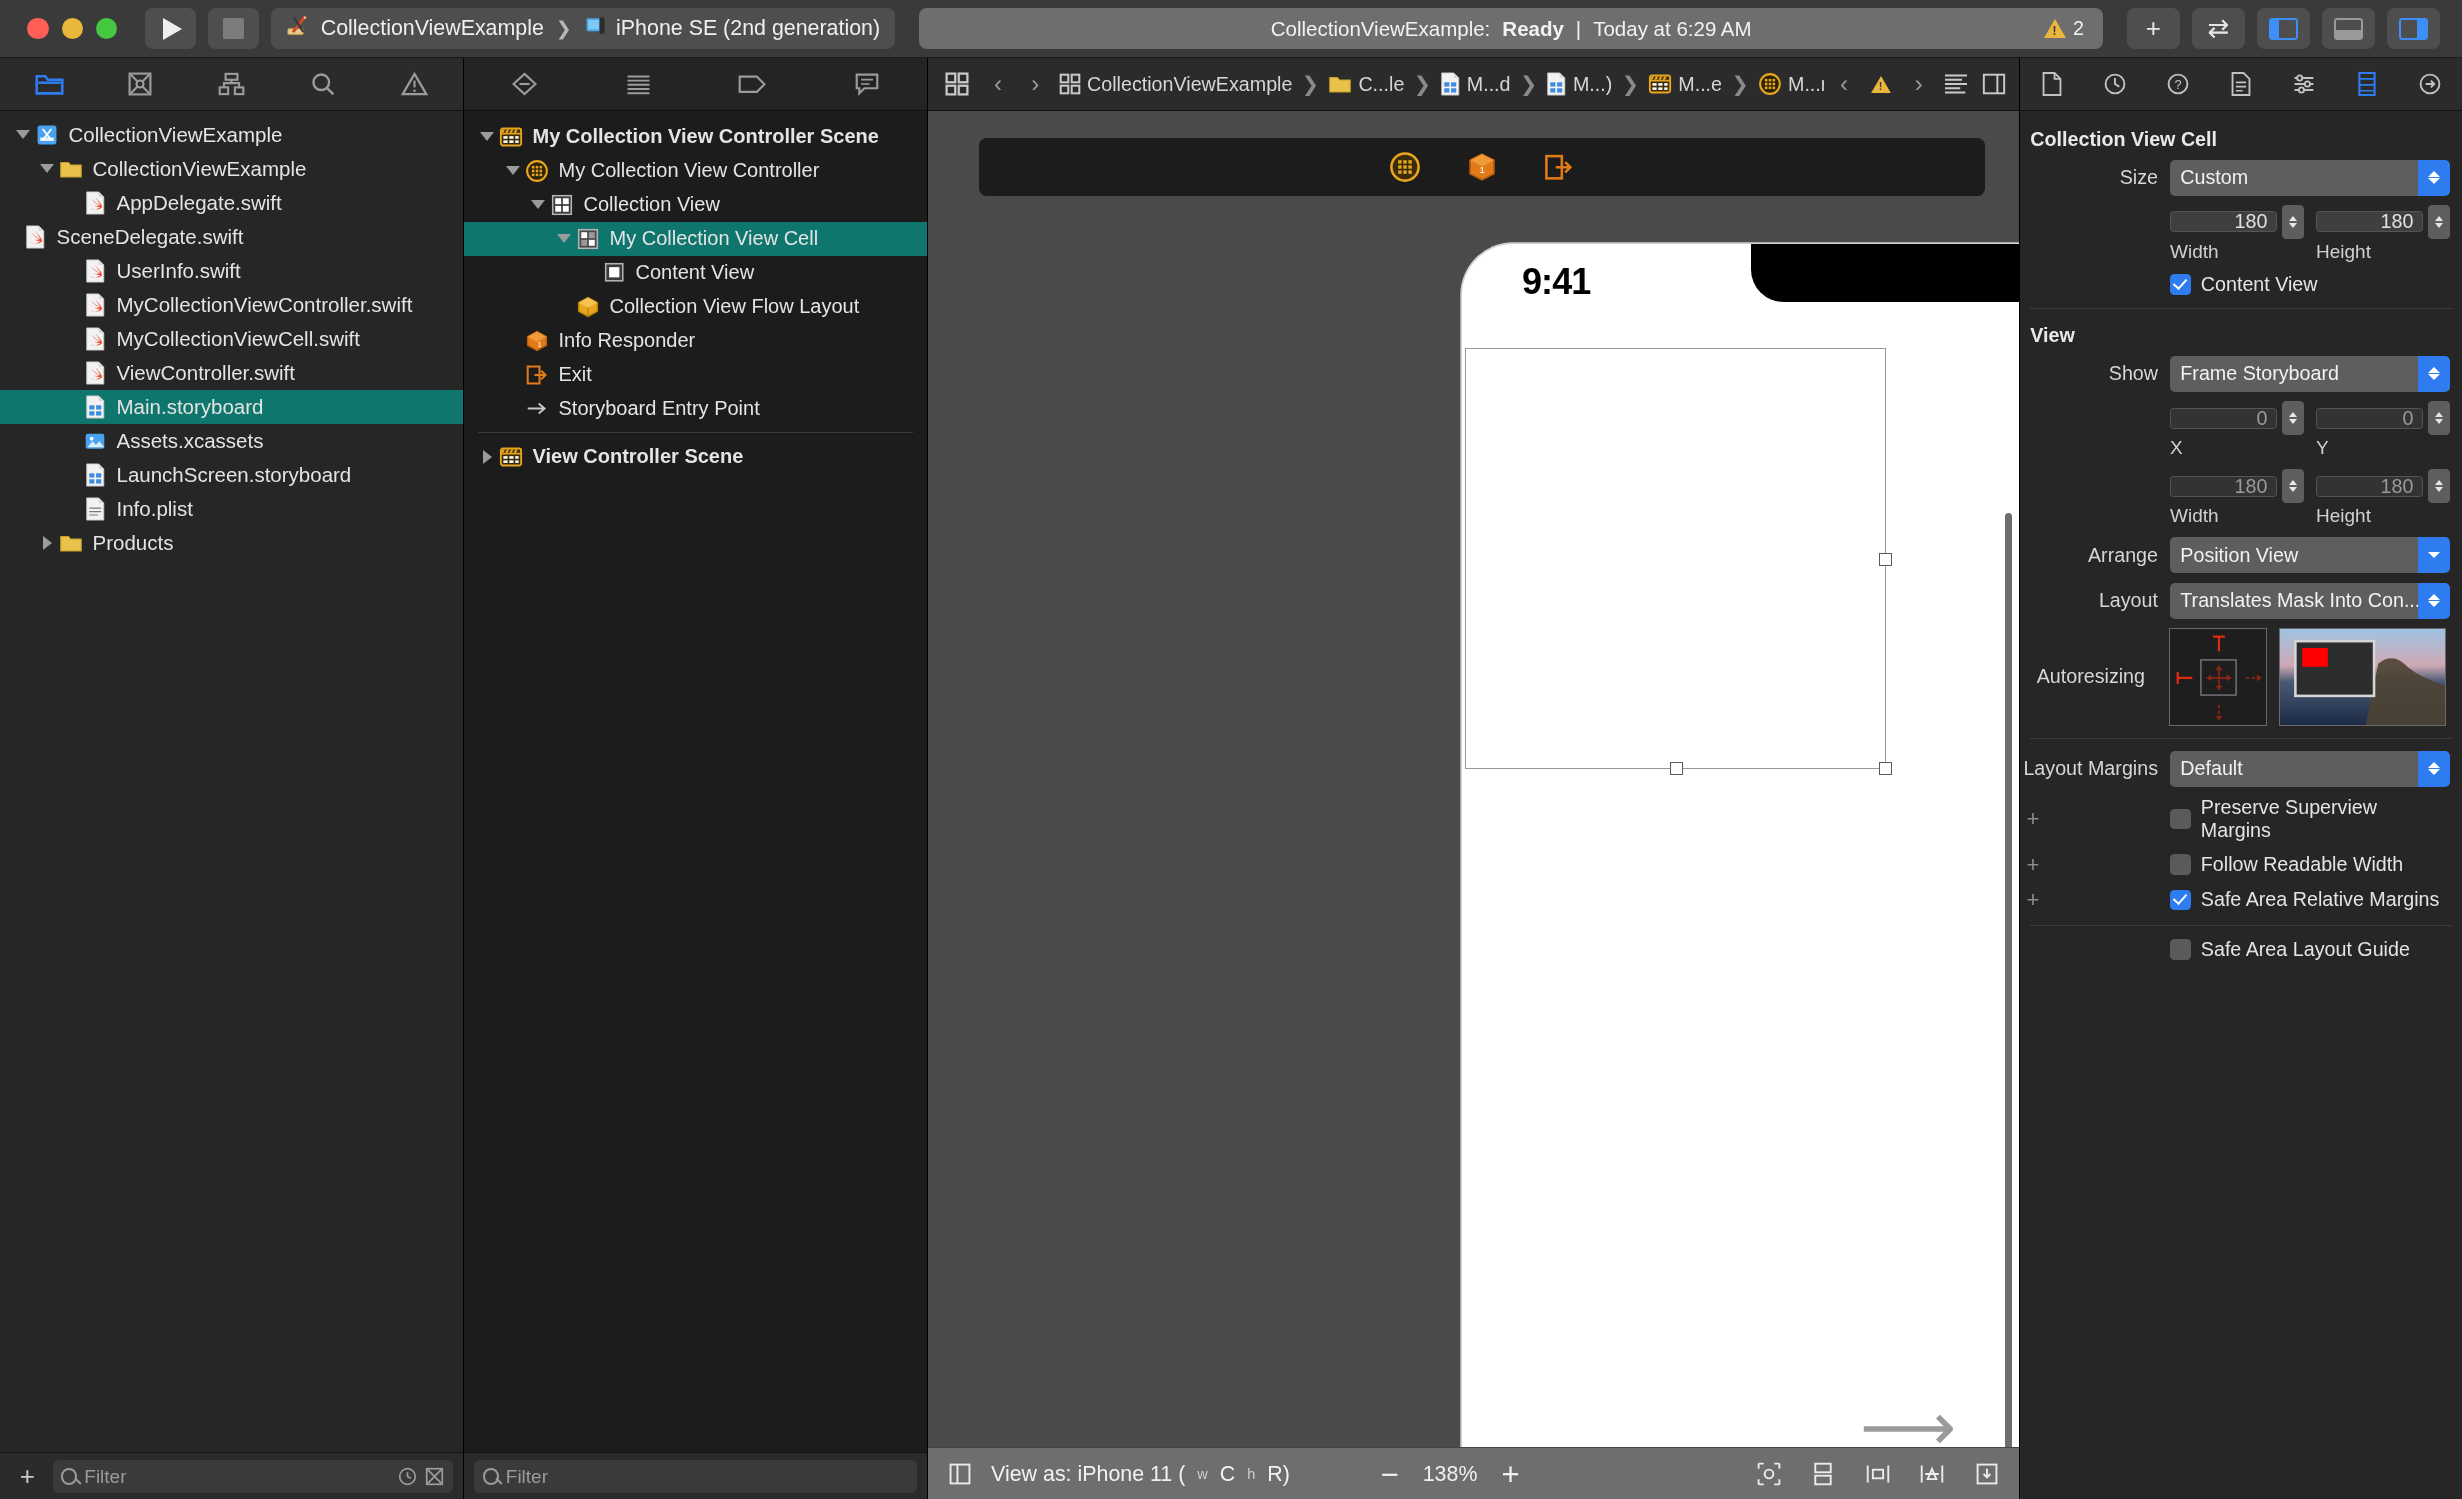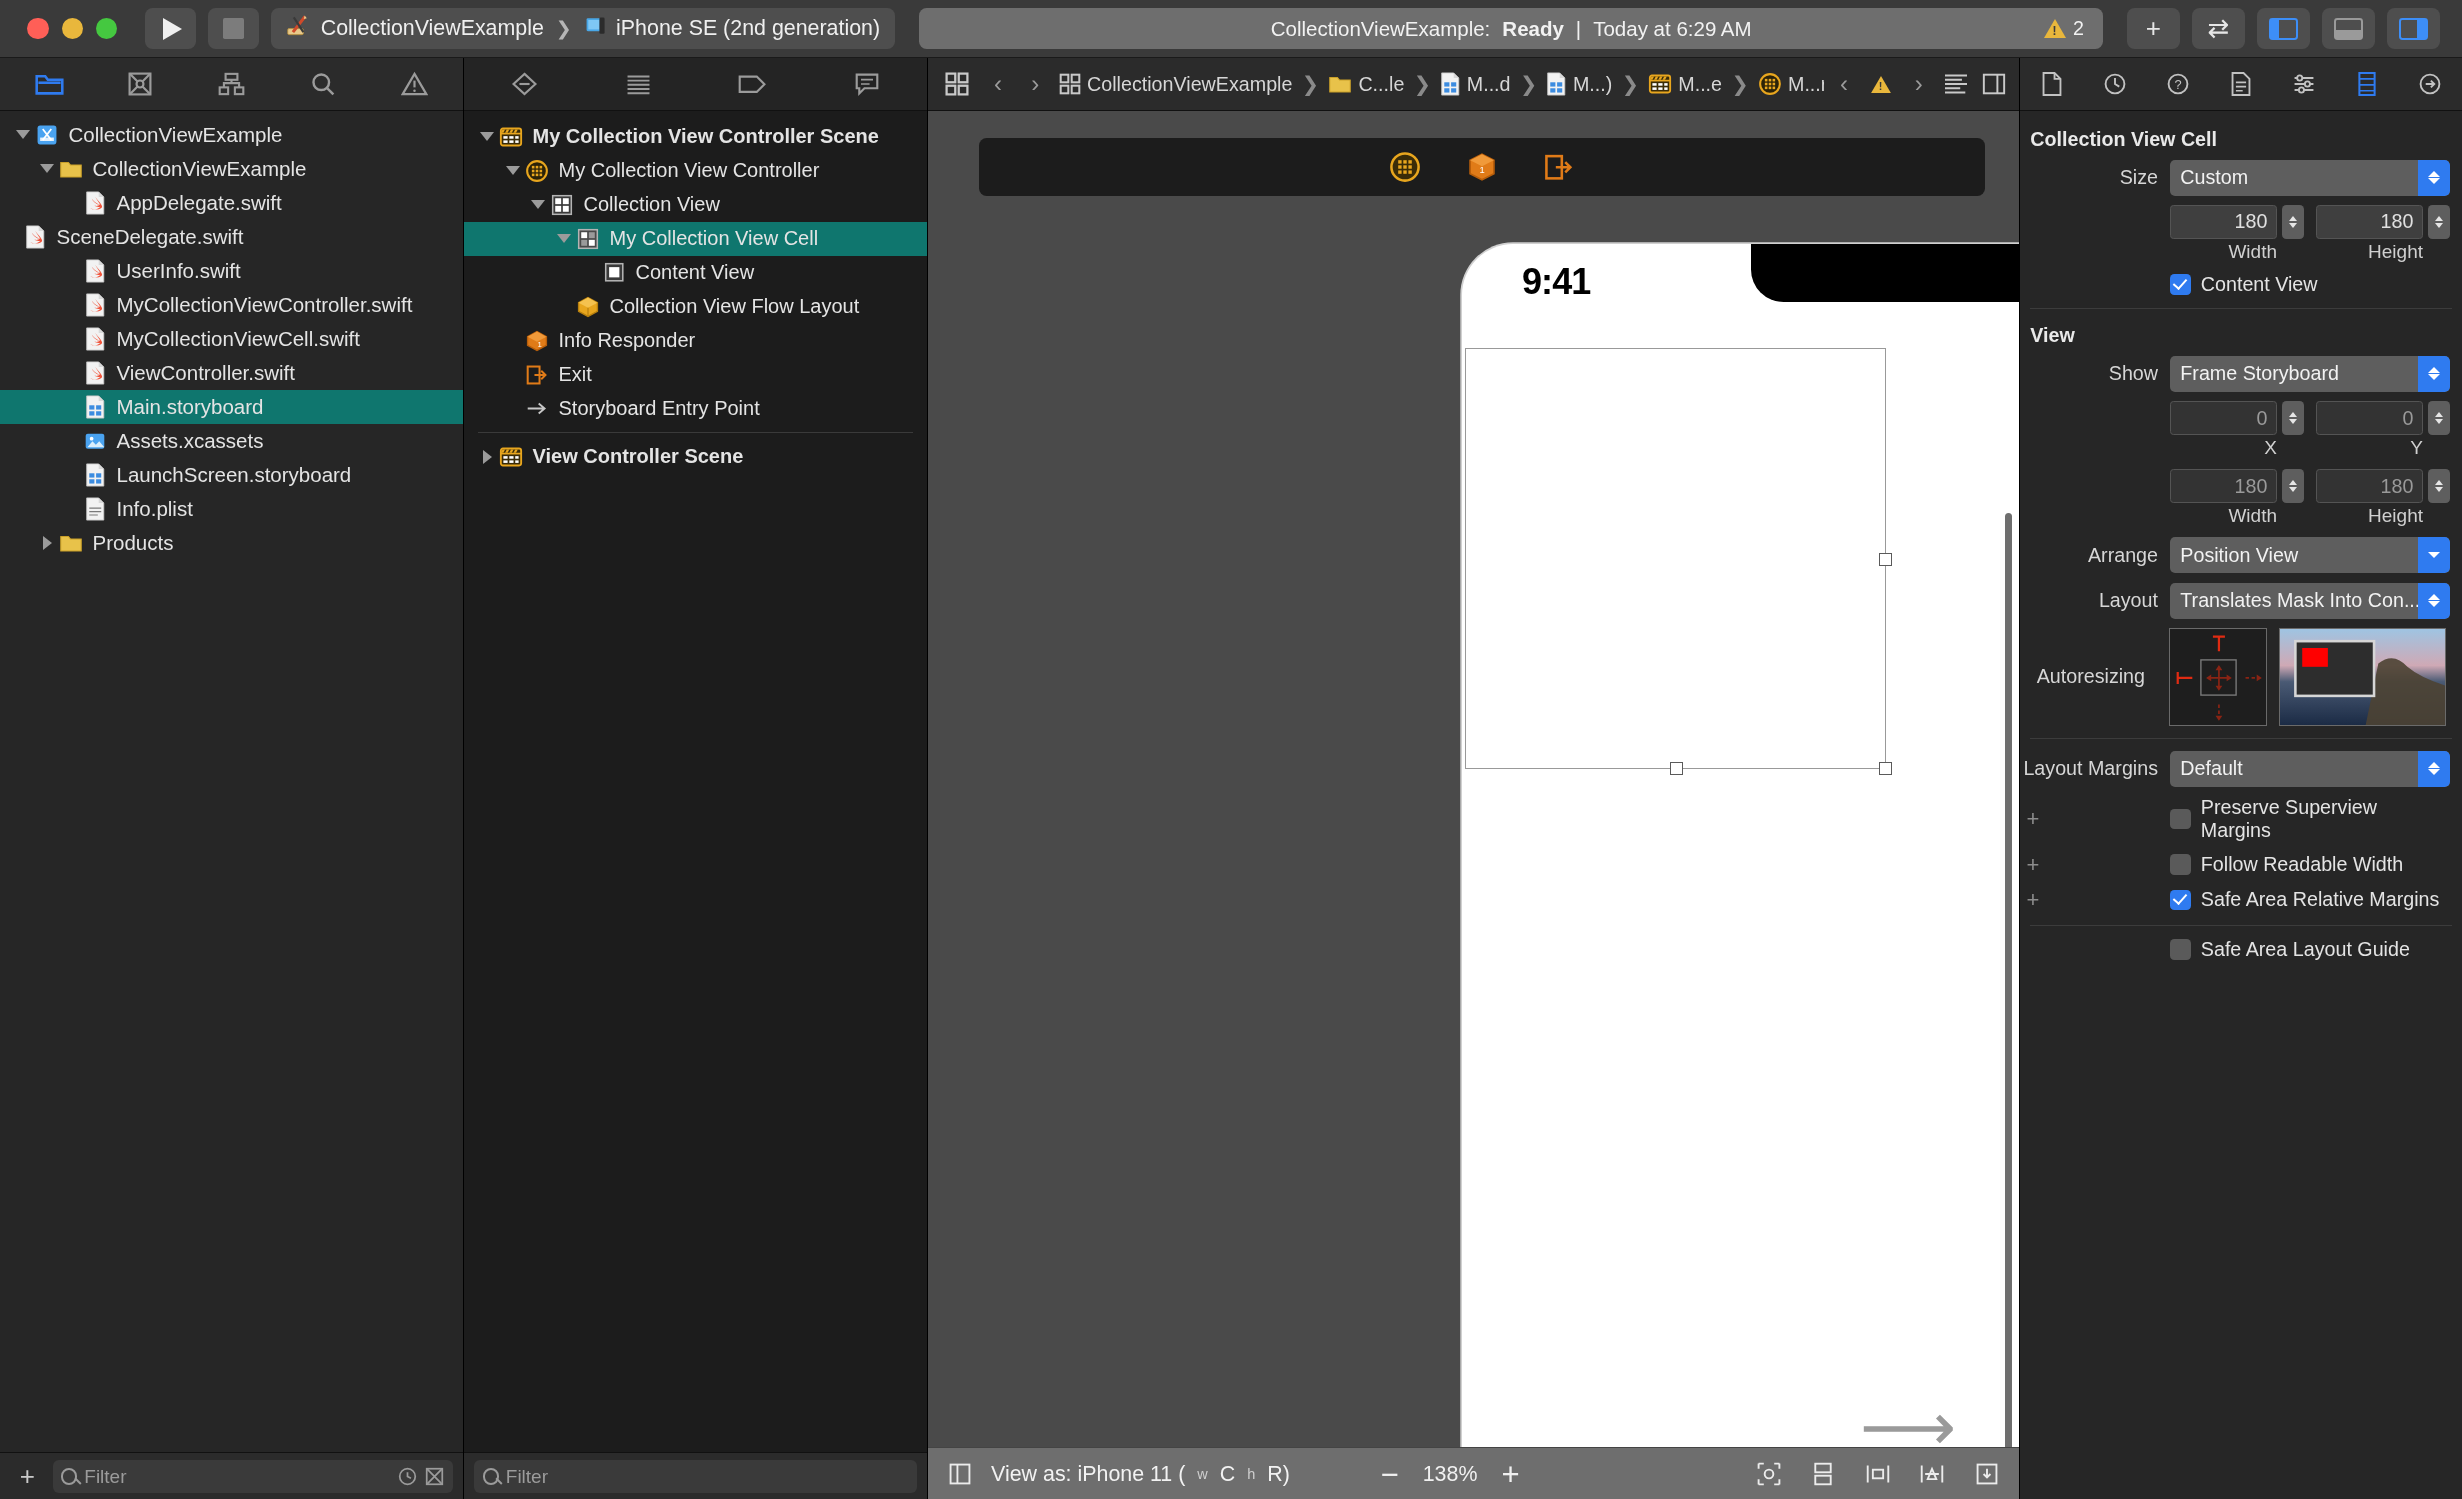--- a/index.html
+++ b/index.html
@@ -121,28 +121,28 @@
   .popup {
     flex:1; height:36px; background:#5e5e5e; border-radius:5.1px; display:flex; align-items:center;
     padding-left:10.3px; font-size:19.7px; color:#f2f2f2; position:relative; cursor:pointer; min-width:0;
     overflow:hidden; white-space:nowrap;
   }
   .popup .stepper { position:absolute; right:0; top:0; bottom:0; width:32.5px; background:#2f7bf0; border-radius:0 5.1px 5.1px 0; display:flex; flex-direction:column; align-items:center; justify-content:center; gap:0.9px;}
   .upc { width:0;height:0;border-left:6px solid transparent;border-right:6px solid transparent;border-bottom:6.8px solid #fff;}
   .dnc { width:0;height:0;border-left:6px solid transparent;border-right:6px solid transparent;border-top:6.8px solid #fff;}
   .pairrow { display:flex; align-items:center; padding-right:12px; margin-bottom:1.7px;}
   .pairspacer { width:150px; flex:none;}
-  .numfield { flex:1; height:34px; background:#3f3f3f; border:0.9px solid #545454; border-radius:3.4px; display:flex; align-items:center; justify-content:flex-end; padding-right:8.5px; font-size:19.7px; color:#e0e0e0; min-width:0;}
+  .numfield { flex:1; height:21px; background:#3f3f3f; border:0.9px solid #545454; border-radius:3.4px; display:flex; align-items:center; justify-content:flex-end; padding-right:8.5px; font-size:19.7px; color:#e0e0e0; min-width:0;}
   .numfield.dim { color:#9a9a9a; background:#333; }
   .numstep { width:22px; height:34px; background:#5e5e5e; border-radius:4.3px; margin-left:5.1px; display:flex; flex-direction:column; align-items:center; justify-content:center; gap:1.7px; flex:none; cursor:pointer;}
   .numstep .upc{border-bottom-color:#e6e6e6;border-left-width:4.3px;border-right-width:4.3px;border-bottom-width:5.1px;}
   .numstep .dnc{border-top-color:#e6e6e6;border-left-width:4.3px;border-right-width:4.3px;border-top-width:5.1px;}
   .gap { width:12px; flex:none;}
   .caprow { display:flex; padding-right:12px; margin-bottom:10.3px;}
-  .cap { flex:1; text-align:right; font-size:19px; color:#d0d0d0; padding-right:27px;}
+  .cap { flex:1; text-align:left; font-size:19px; color:#d0d0d0; padding-right:27px;}
   .chkrow { display:flex; align-items:center; padding-right:12px; margin-bottom:9.4px;}
   .chklabel { font-size:19.7px; color:#e4e4e4; margin-left:10.3px;}
   .chk { width:20.5px;height:20.5px;border-radius:4.3px;background:#5a5a5a; flex:none; position:relative; cursor:pointer;}
   .chk.on { background:#2f7bf0; }
   .chk.on::after{content:"";position:absolute;left:6px;top:1.7px;width:6px;height:11px;border:solid #fff;border-width:0 2.6px 2.6px 0;transform:rotate(42deg);}
   .divline { height:0.9px; background:#3c3c3c; margin:12px 10.3px;}
   .plusminicol { width:26px; flex:none; text-align:center; font-size:22px; color:#8c8c8c; cursor:pointer;}
   .autoresize-row { display:flex; align-items:center; padding-right:12px; margin-bottom:8.5px; gap:12px;}
   .ar-box { width:98px;height:98px;background:#1e1e1e;border:0.9px solid #6a6a6a; position:relative; flex:none; cursor:pointer;}
   .ar-prev { width:167px;height:98px;border:0.9px solid #6a6a6a; position:relative; flex:none; overflow:hidden;

